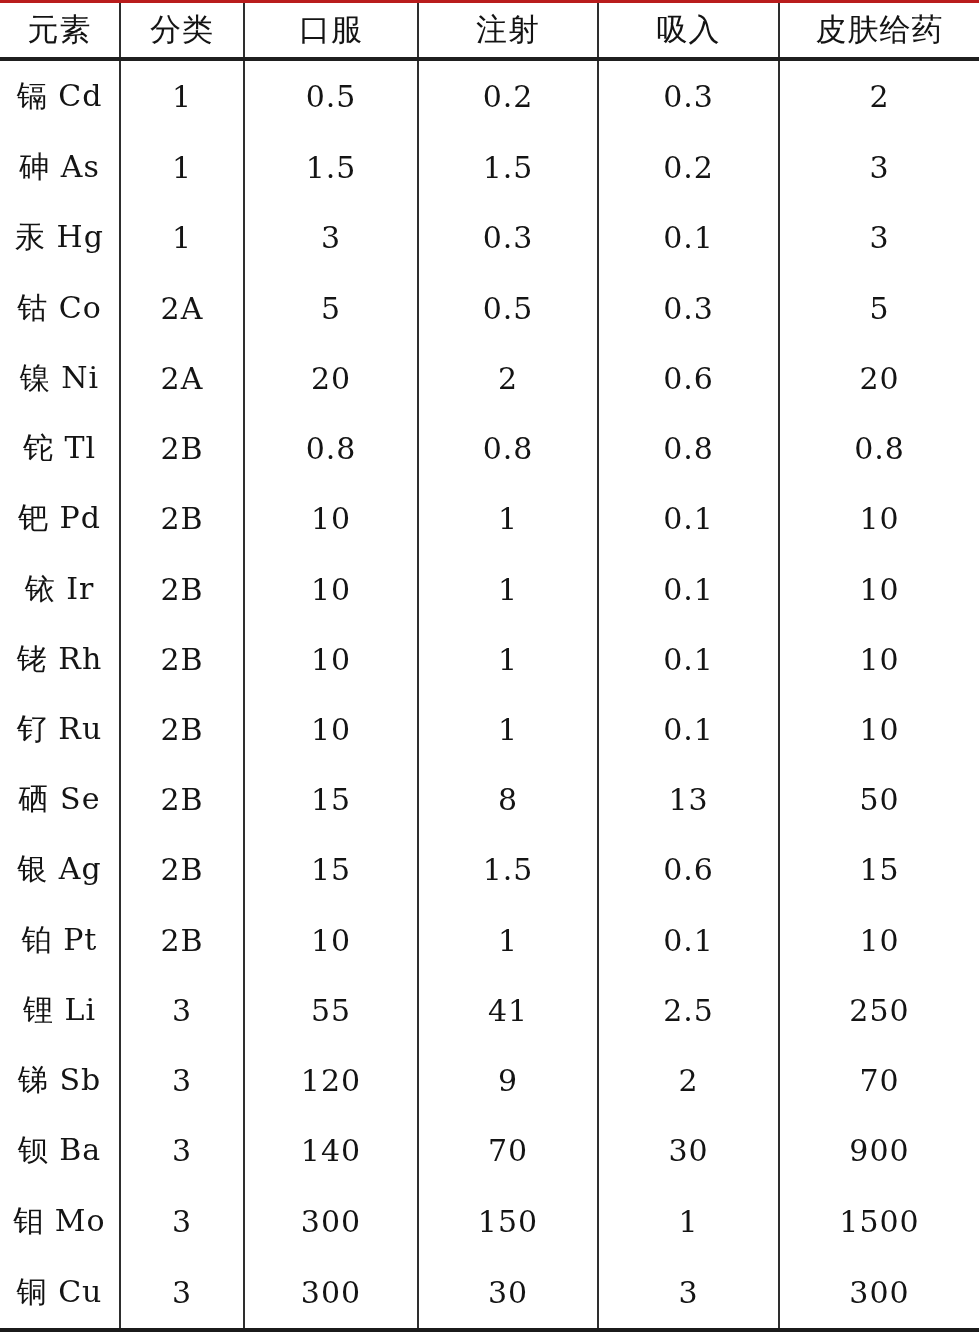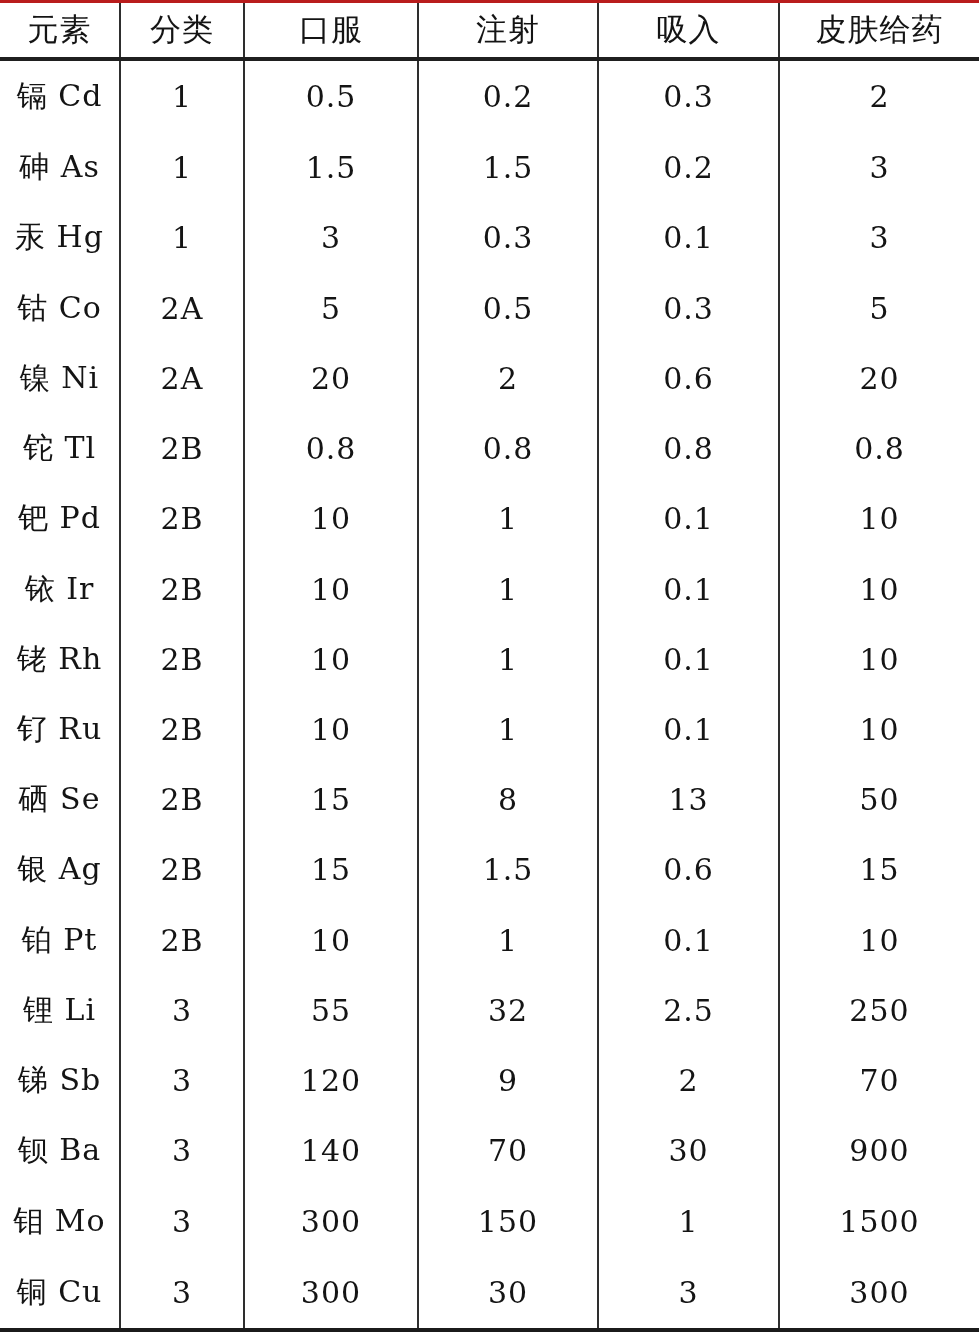--- a/index.html
+++ b/index.html
@@ -175,21 +175,21 @@
         <td>2B</td>
         <td>10</td>
         <td>1</td>
         <td>0.1</td>
         <td>10</td>
       </tr>
       <tr>
         <td>锂 Li</td>
         <td>3</td>
         <td>55</td>
-        <td>32</td>
+        <td>41</td>
         <td>2.5</td>
         <td>250</td>
       </tr>
       <tr>
         <td>锑 Sb</td>
         <td>3</td>
         <td>120</td>
         <td>9</td>
         <td>2</td>
         <td>70</td>

